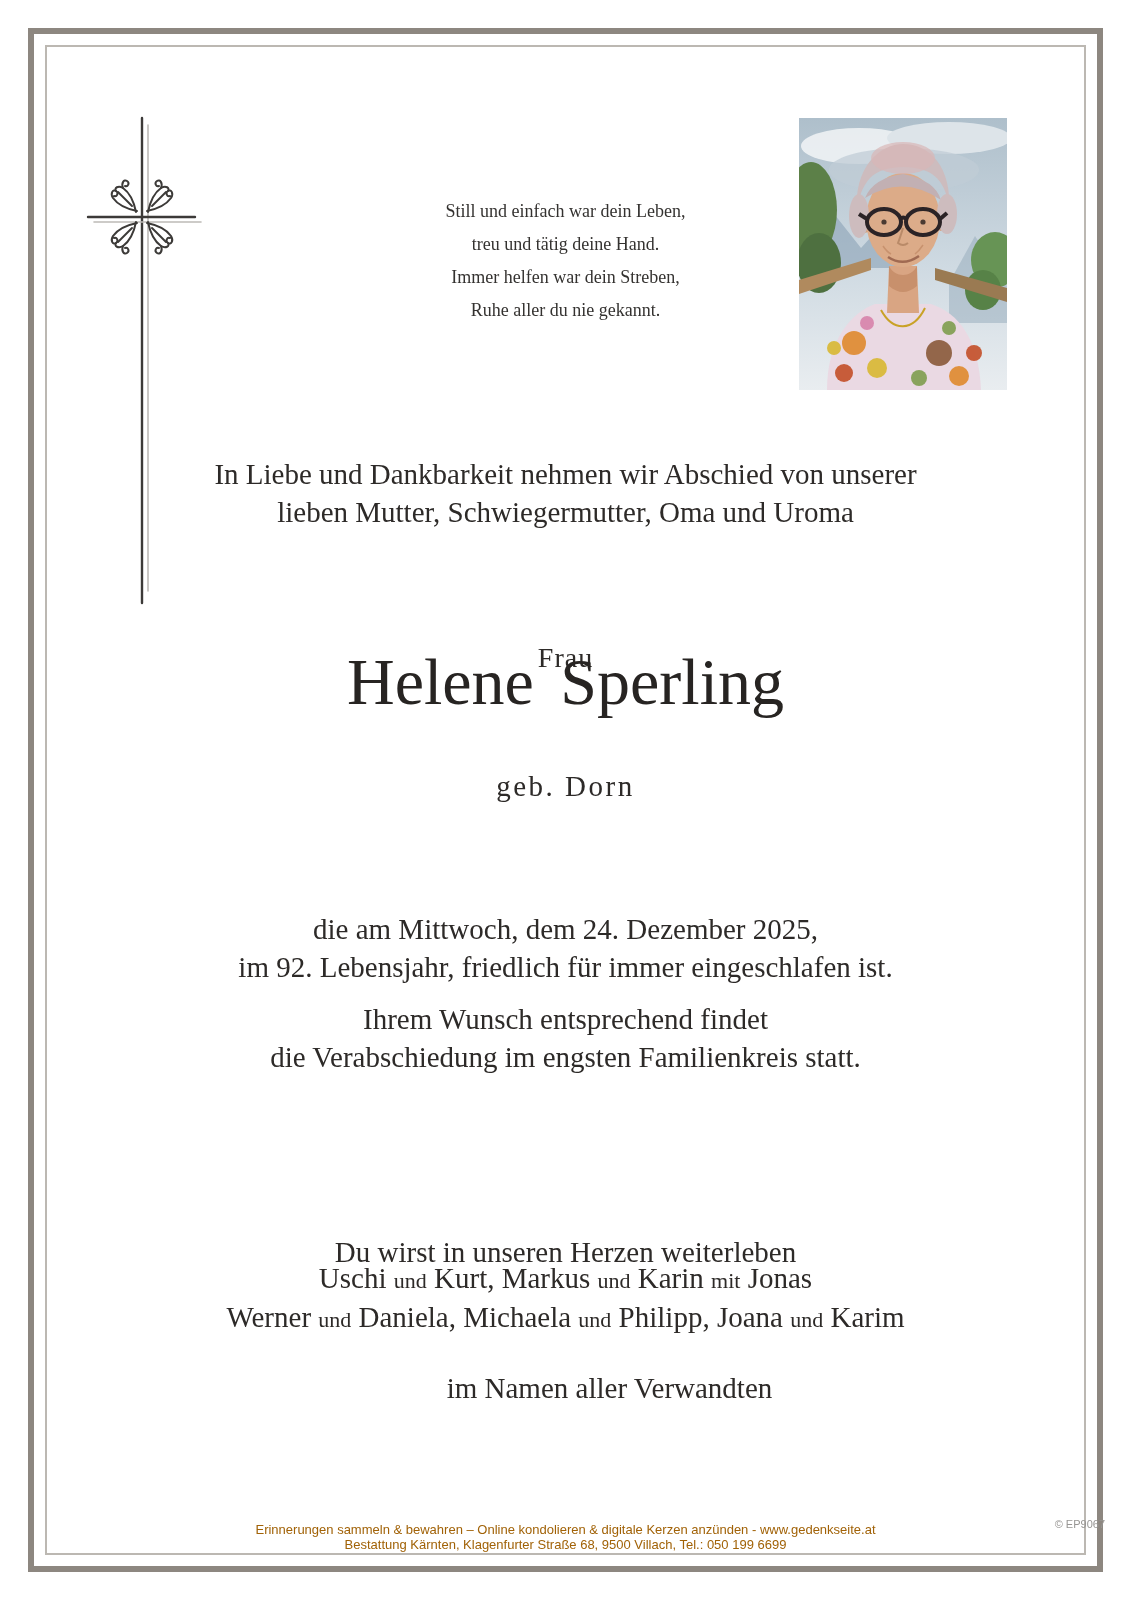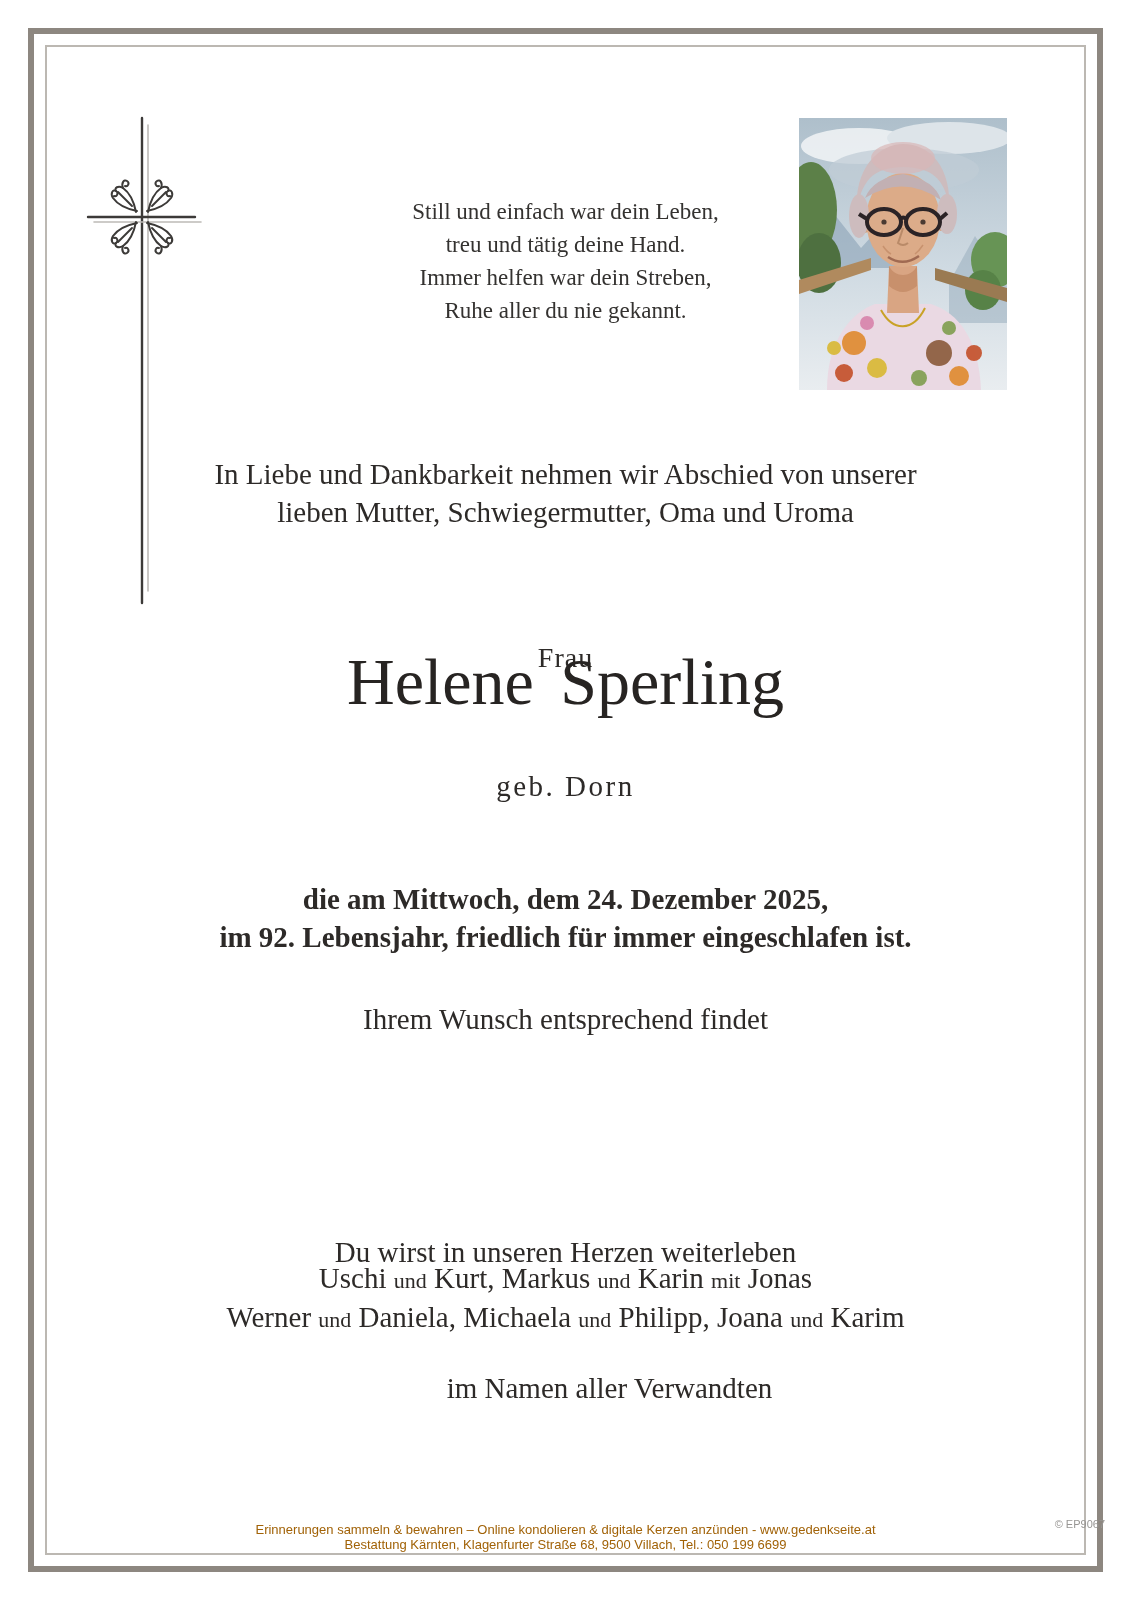--- a/index.html
+++ b/index.html
@@ -3,26 +3,26 @@
 <meta charset="utf-8">
 <style>
   html,body{margin:0;padding:0;background:#ffffff;}
   .page{
     position:relative;width:1131px;height:1600px;background:#ffffff;
     font-family:"Liberation Serif","DejaVu Serif",serif;color:#2d2a28;overflow:hidden;
   }
   .frame-outer{position:absolute;left:28px;top:28px;right:28px;bottom:28px;border:6px solid #8d8780;}
   .frame-inner{position:absolute;left:45px;top:45px;right:45px;bottom:45px;border:2px solid #bcb8b2;}
   .blk{position:absolute;left:0;width:100%;text-align:center;}
-  .poem{top:195px;font-size:23px;line-height:33px;color:#343230;}
+  .poem{top:195px;font-size:18px;line-height:33px;color:#343230;}
   .intro{top:455px;font-size:29px;line-height:38px;}
   .salutation{top:642px;font-size:28px;letter-spacing:1px;}
   .name{top:644px;font-size:66px;line-height:76px;word-spacing:10px;color:#272422;}
   .maiden{top:770px;font-size:29px;letter-spacing:2.5px;}
-  .death{top:880px;font-size:29px;line-height:38px;font-weight:bold;}
+  .death{top:910px;font-size:29px;line-height:38px;}
   .wish{top:1000px;font-size:29px;line-height:38px;}
   .place{top:1086px;font-size:29px;}
   .farewell-heading{top:1236px;font-size:29px;}
   .family{top:1260px;font-size:29px;line-height:37px;}
   .family .small{font-size:22px;}
   .closing{top:1372px;font-size:29px;padding-left:44px;}
   .footer{top:1522px;font-size:13px;line-height:15px;font-family:"Liberation Sans","DejaVu Sans",sans-serif;color:#a16207;}
   .copyright{position:absolute;right:26px;top:1518px;font-size:11px;font-family:"Liberation Sans","DejaVu Sans",sans-serif;color:#979593;}
   .cross{position:absolute;left:85px;top:113px;width:120px;height:495px;}
   .photo{position:absolute;left:799px;top:118px;width:208px;height:272px;}
@@ -128,20 +128,21 @@
   <div class="blk name">Helene Sperling</div>
   <div class="blk maiden">geb. Dorn</div>
 
   <div class="blk death">
     <div>die am Mittwoch, dem 24. Dezember 2025,</div>
     <div>im 92. Lebensjahr, friedlich für immer eingeschlafen ist.</div>
   </div>
 
   <div class="blk wish">
     <div>Ihrem Wunsch entsprechend findet</div>
+    <div>die Verabschiedung im engsten Familienkreis statt.</div>
   </div>
 
 
   <div class="blk farewell-heading">Du wirst in unseren Herzen weiterleben</div>
 
   <div class="blk family">
     <div class="family-line">
       
     <span class="seg">Uschi</span> <span class="seg small">und</span> <span class="seg">Kurt, Markus</span> <span class="seg small">und</span> <span class="seg">Karin</span> <span class="seg small">mit</span> <span class="seg">Jonas</span></div>
     <div class="family-line">

